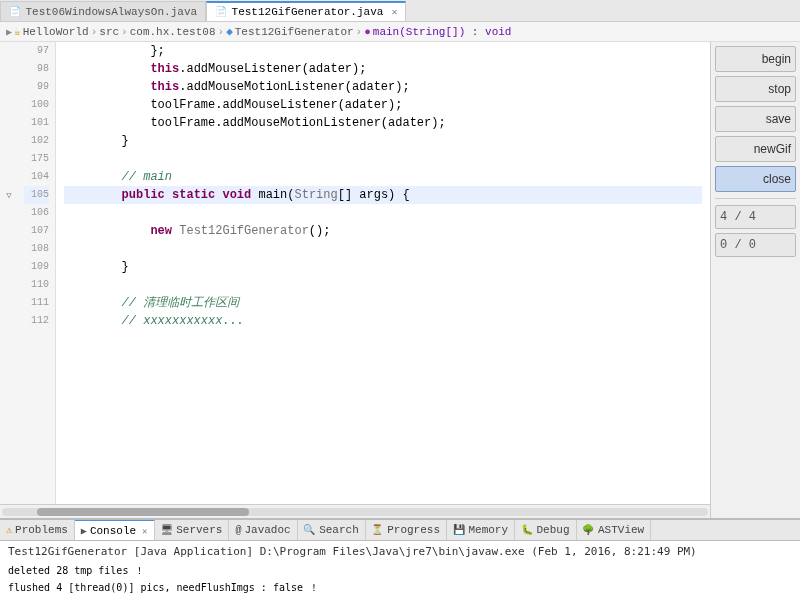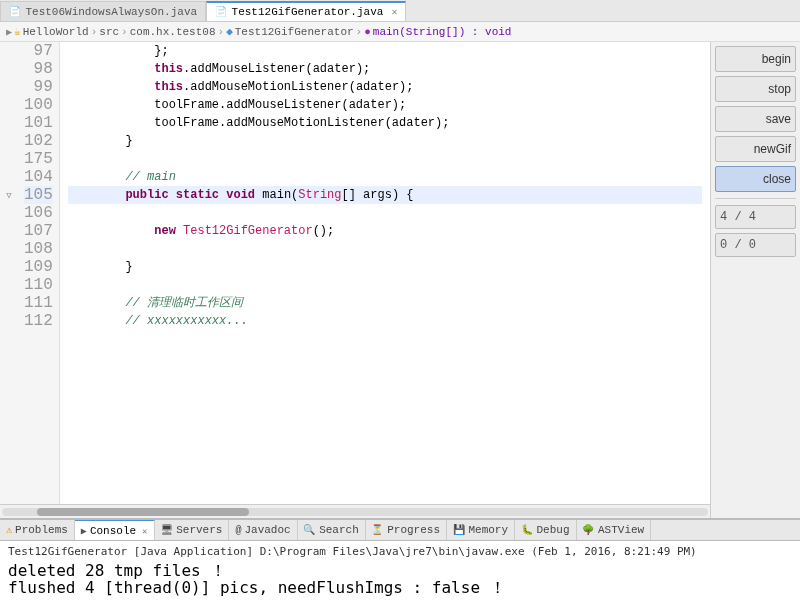--- a/index.html
+++ b/index.html
@@ -71,39 +71,39 @@
     .code-container {
       flex: 1;
       overflow: hidden;
       display: flex;
     }
     .line-numbers {
       background: #f5f5f5;
       border-right: 1px solid #e0e0e0;
       padding: 0 6px;
       color: #999;
-      font-size: 16px;
+      font-size: 10px;
       line-height: 18px;
       text-align: right;
       min-width: 38px;
       user-select: none;
       flex-shrink: 0;
     }
     .line-numbers div { height: 18px; }
     .code-lines {
       flex: 1;
       padding: 0 8px;
       line-height: 18px;
       color: #000;
       overflow: hidden;
     }
     .code-line { height: 18px; white-space: nowrap; }
     .kw { color: #7f0055; font-weight: bold; }
     .comment { color: #3f7f5f; font-style: italic; }
-    .type-ref { color: #be185d; }
+    .type-ref { color: #737373; }
 
     
     .h-scroll {
       height: 14px;
       background: #f0f0f0;
       border-top: 1px solid #ccc;
       display: flex;
       align-items: center;
       padding: 0 2px;
       flex-shrink: 0;
@@ -204,21 +204,21 @@
       flex-shrink: 0;
       height: 160px;
     }
     .console-header {
       font-size: 11px;
       color: #333;
       margin-bottom: 4px;
       font-family: 'Consolas', monospace;
     }
     .console-line {
-      font-size: 16px;
+      font-size: 10px;
       color: #000;
       font-family: 'Consolas', monospace;
       line-height: 17px;
     }
     .curr-line {
       background: #e8f0ff;
     }
     .gutter-col {
       display: flex;
       flex-direction: column;

